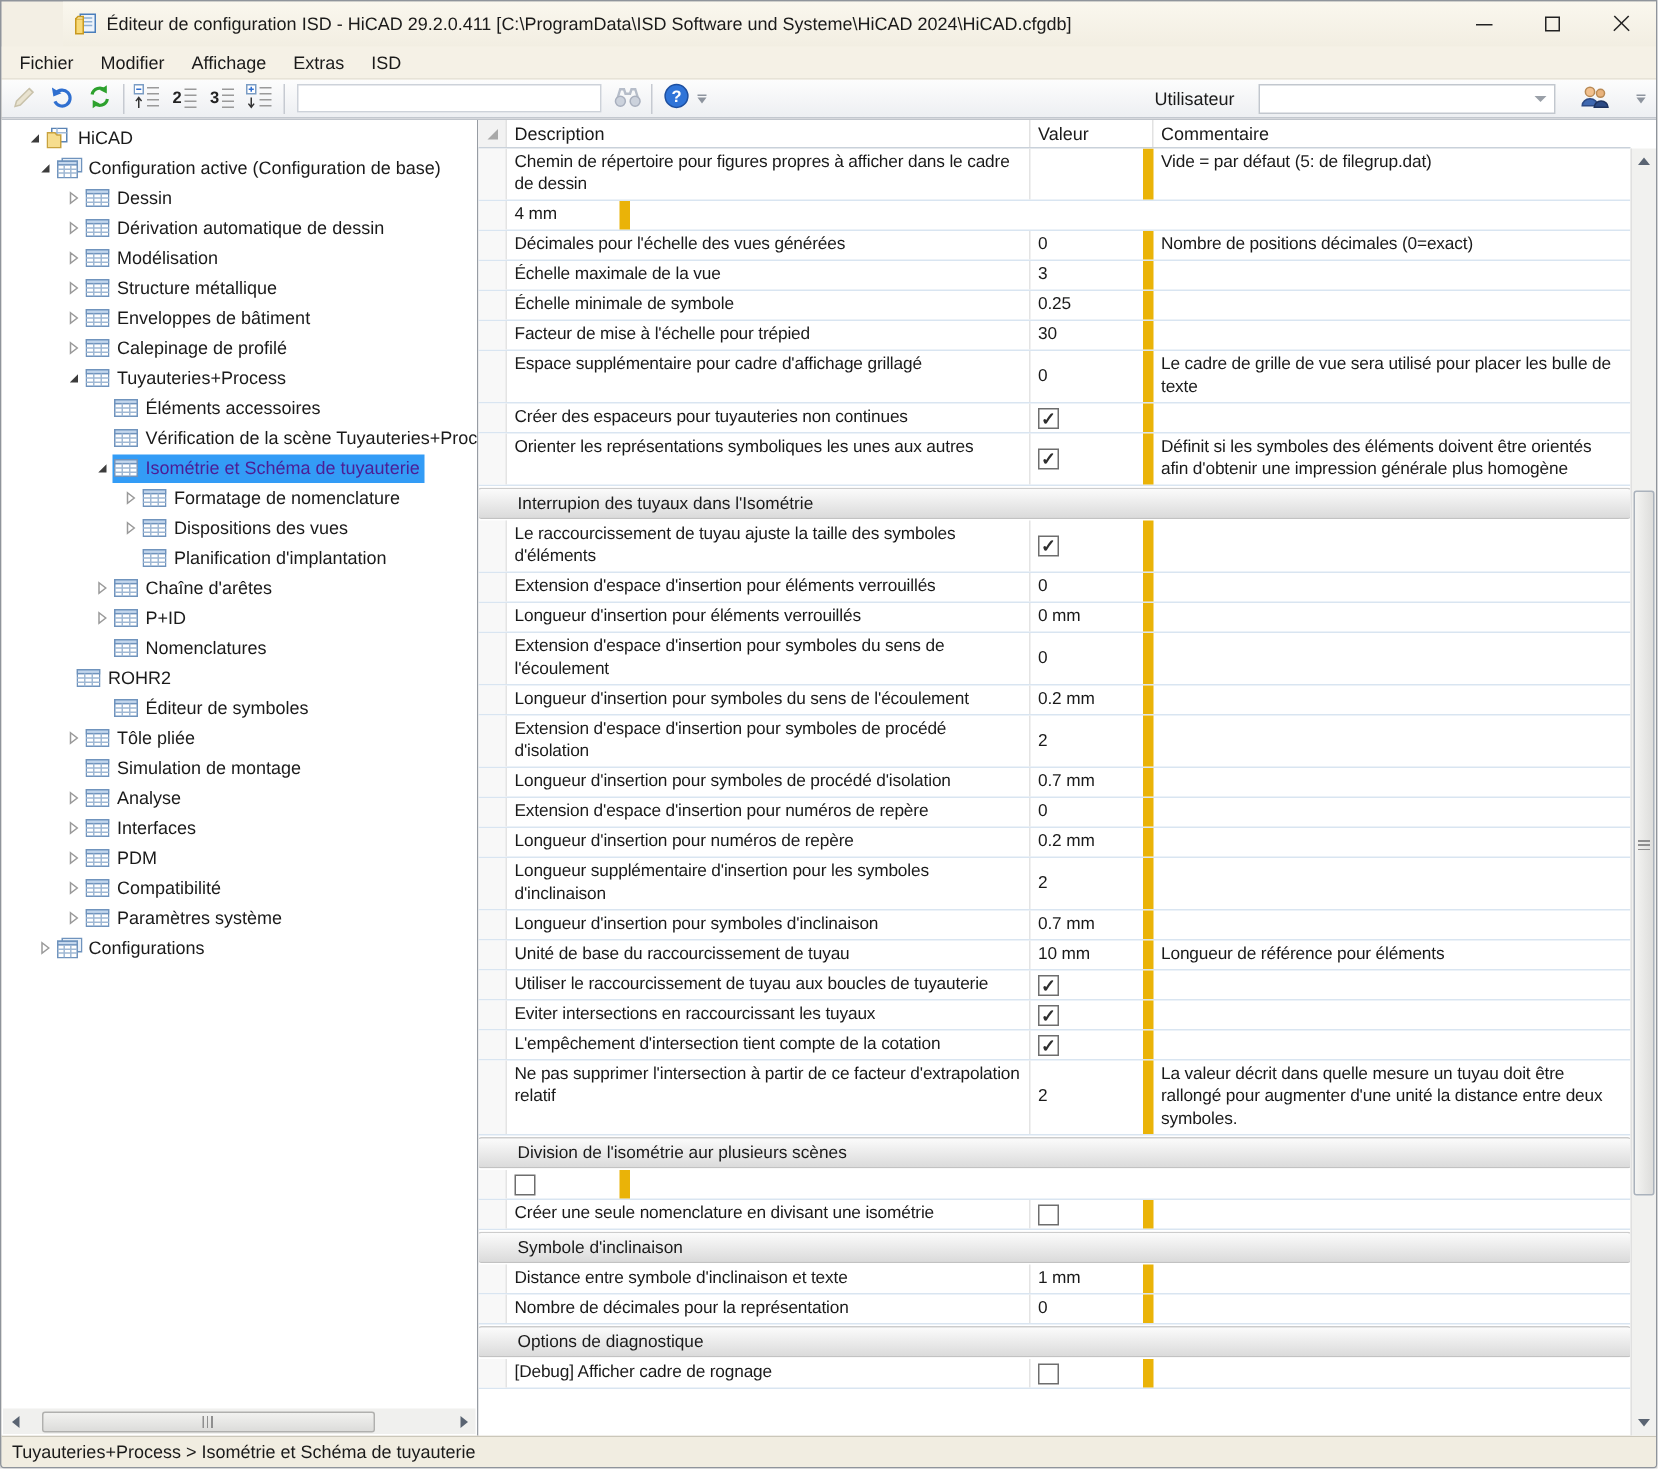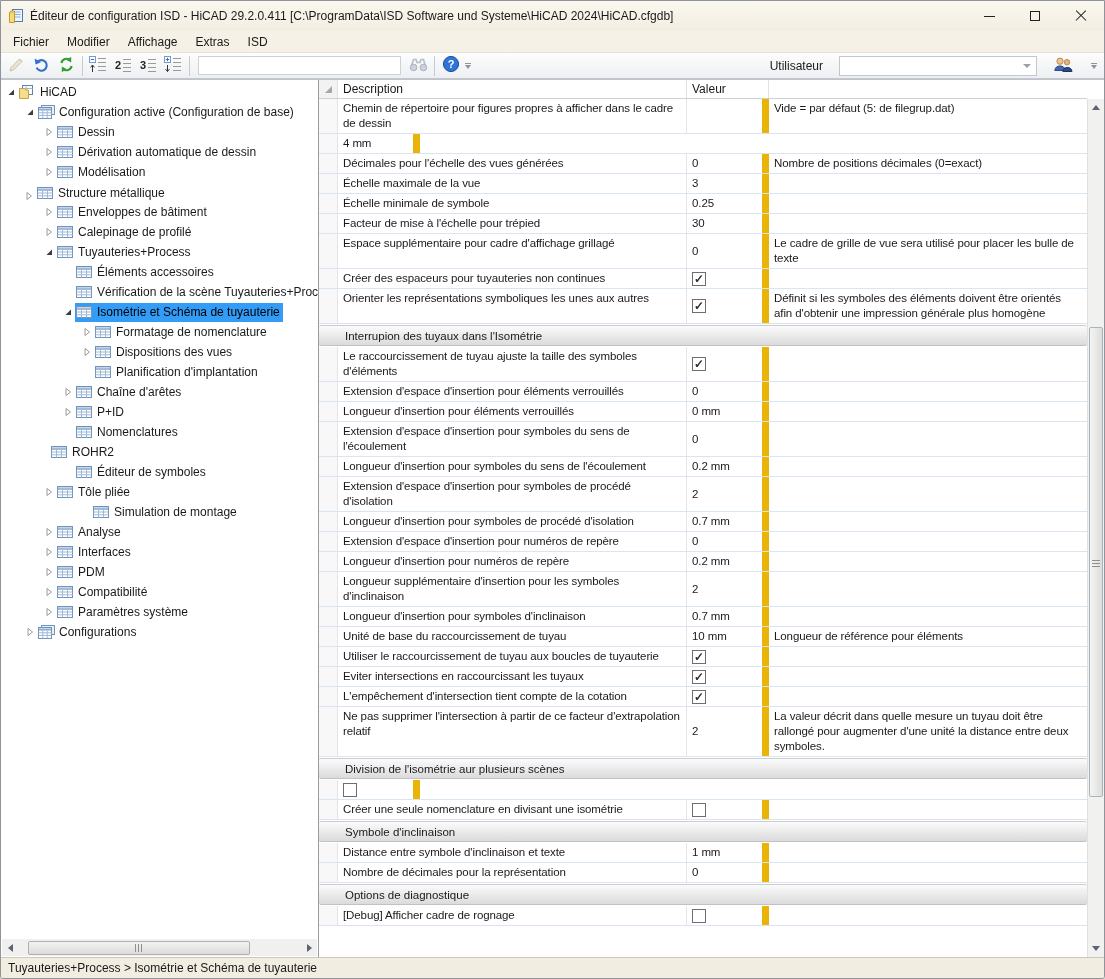--- a/index.html
+++ b/index.html
@@ -1,20 +1,20 @@
 <!DOCTYPE html>
 <html><head>
 <meta charset="utf-8">
 <style>
   * { box-sizing: border-box; }
   body { margin:0; background:#d8d8d8; font-family:"Liberation Sans", sans-serif; font-size:12px; color:#1a1a1a; }
   .window { width:1105px; height:979px; border:1px solid #8f949b; background:#f3efe4; display:flex; flex-direction:column; border-radius:0 0 3px 3px; overflow:hidden; }
 
   
-  .titlebar { height:30px; display:flex; align-items:center; background:linear-gradient(#faf7ee,#f2eee2); padding-left:7px; flex:none; }
+  .titlebar { height:30px; display:flex; align-items:center; background:linear-gradient(#faf7ee,#f2eee2); padding-left:7px; flex:none;margin-left:41px; }
   .app-icon { width:16px; height:16px; flex:none; }
   .title-text { margin-left:6px; flex:1; white-space:nowrap; overflow:hidden; font-size:12px; }
   .win-btn { width:46px; height:30px; display:flex; align-items:center; justify-content:center; flex:none; }
   .ic-min { width:11px; height:1px; background:#222; }
   .ic-max { width:10px; height:10px; border:1px solid #222; }
   .ic-close { position:relative; width:12px; height:12px; }
   .ic-close:before, .ic-close:after { content:""; position:absolute; left:-1px; top:5px; width:14px; height:1.4px; background:#222; }
   .ic-close:before { transform:rotate(45deg); }
   .ic-close:after { transform:rotate(-45deg); }
 
@@ -35,21 +35,21 @@
   .combo-arrow { width:0; height:0; border-left:4px solid transparent; border-right:4px solid transparent; border-top:4px solid #9aa0a8; margin-left:auto; margin-right:5px; }
 
   
   .main { flex:1; display:flex; min-height:0; background:#fff; border-top:1px solid #bfc4cb; }
   .tree-panel { width:318px; flex:none; border-right:1px solid #979ca3; position:relative; background:#fff; overflow:hidden; }
   .tree { position:absolute; top:2px; left:0; right:0; bottom:18px; overflow:hidden; }
   .tree-item { height:20px; display:flex; align-items:center; white-space:nowrap; }
   .expander { width:12px; height:12px; margin-right:1px; flex:none; display:flex; align-items:center; justify-content:center; }
   .tree-entry { display:flex; align-items:center; height:19px; padding:0 3px 0 1px; }
   .tree-entry.selected { background:#339cf6; }
-  .tree-entry.selected .tree-label { color:#000000; }
+  .tree-entry.selected .tree-label { color:#4c1d95; }
   .tree-icon { width:17px; height:14px; margin-right:3px; flex:none; }
   .tree-label { padding-left:1px; }
 
   .hscroll { position:absolute; left:1px; right:1px; bottom:1px; height:17px; background:#f0f0ee; display:flex; align-items:center; }
   .hs-arrow { width:16px; height:15px; display:flex; align-items:center; justify-content:center; }
   .hs-tri-l { width:0; height:0; border-top:4px solid transparent; border-bottom:4px solid transparent; border-right:5px solid #5a6472; }
   .hs-tri-r { width:0; height:0; border-top:4px solid transparent; border-bottom:4px solid transparent; border-left:5px solid #5a6472; }
   .hs-thumb { width:222px; height:14px; margin-left:10px; background:linear-gradient(#f2f2f0,#dcdcda); border:1px solid #b0b0ae; border-radius:2px; display:flex; align-items:center; justify-content:center; }
   .hs-grip { width:9px; height:8px; background:repeating-linear-gradient(90deg,#8f8f8f 0 1px,transparent 1px 3px); }
   .hs-spacer { flex:1; }
@@ -205,21 +205,21 @@
           <span class="bar"></span>
           <span class="tri"></span>
         </span>
     </span>
   </div>
 
   <div class="main">
 
     <div class="tree-panel">
       <div class="tree">
-          <div class="tree-item" style="padding-left: 4px;">
+          <div class="tree-item" style="padding-left: 4px; margin-left: 12px;">
             <span class="expander">
               <svg width="10" height="10" viewBox="0 0 10 10">
                 <path d="M8 2.5 L8 8 L2.5 8 Z" fill="#3c3c3c"></path>
               </svg>
             </span>
             <span class="tree-entry">
               <span class="tree-icon"><svg width="17" height="14" viewBox="0 0 17 14">
                   <rect x="3.5" y="0.5" width="10" height="9" fill="#fff" stroke="#5b84b5"></rect>
                   <path d="M3.5 3.5 H13.5 M7 0.5 V9.5" stroke="#9fb8d4" fill="none"></path>
                   <path d="M0.5 3.5 H5.5 L7 5 H9.5 V13.5 H0.5 Z" fill="#f6dd8e" stroke="#c8a23e"></path>
@@ -281,21 +281,21 @@
             </span>
             <span class="tree-entry">
               <span class="tree-icon"><svg width="16" height="14" viewBox="0 0 16 14">
                   <rect x="0.5" y="1.5" width="15" height="11" fill="#fff" stroke="#6f93bd"></rect>
                   <rect x="0.5" y="1.5" width="15" height="2.6" fill="#c3d6ec" stroke="#6f93bd"></rect>
                   <path d="M5.5 4 V12.5 M10.5 4 V12.5 M0.5 7 H15.5 M0.5 9.8 H15.5" stroke="#9fb8d4" fill="none"></path>
                 </svg></span>
               <span class="tree-label">Modélisation</span>
             </span>
           </div>
-          <div class="tree-item" style="padding-left: 22px; align-items: flex-end;">
+          <div class="tree-item" style="padding-left: 42px;">
             <span class="expander">
               <svg width="10" height="10" viewBox="0 0 10 10">
                 <path d="M3 1.5 L7.5 5 L3 8.5 Z" fill="#fff" stroke="#9a9a9a"></path>
               </svg>
             </span>
             <span class="tree-entry">
               <span class="tree-icon"><svg width="16" height="14" viewBox="0 0 16 14">
                   <rect x="0.5" y="1.5" width="15" height="11" fill="#fff" stroke="#6f93bd"></rect>
                   <rect x="0.5" y="1.5" width="15" height="2.6" fill="#c3d6ec" stroke="#6f93bd"></rect>
                   <path d="M5.5 4 V12.5 M10.5 4 V12.5 M0.5 7 H15.5 M0.5 9.8 H15.5" stroke="#9fb8d4" fill="none"></path>
@@ -497,21 +497,21 @@
             </span>
             <span class="tree-entry">
               <span class="tree-icon"><svg width="16" height="14" viewBox="0 0 16 14">
                   <rect x="0.5" y="1.5" width="15" height="11" fill="#fff" stroke="#6f93bd"></rect>
                   <rect x="0.5" y="1.5" width="15" height="2.6" fill="#c3d6ec" stroke="#6f93bd"></rect>
                   <path d="M5.5 4 V12.5 M10.5 4 V12.5 M0.5 7 H15.5 M0.5 9.8 H15.5" stroke="#9fb8d4" fill="none"></path>
                 </svg></span>
               <span class="tree-label">Tôle pliée</span>
             </span>
           </div>
-          <div class="tree-item" style="padding-left: 42px; gap: 36px;">
+          <div class="tree-item" style="padding-left: 42px;">
             <span class="expander"></span>
             <span class="tree-entry">
               <span class="tree-icon"><svg width="16" height="14" viewBox="0 0 16 14">
                   <rect x="0.5" y="1.5" width="15" height="11" fill="#fff" stroke="#6f93bd"></rect>
                   <rect x="0.5" y="1.5" width="15" height="2.6" fill="#c3d6ec" stroke="#6f93bd"></rect>
                   <path d="M5.5 4 V12.5 M10.5 4 V12.5 M0.5 7 H15.5 M0.5 9.8 H15.5" stroke="#9fb8d4" fill="none"></path>
                 </svg></span>
               <span class="tree-label">Simulation de montage</span>
             </span>
           </div>
@@ -623,20 +623,21 @@
 
     <div class="table-panel">
       <div class="grid-header">
         <span class="corner-cell">
             <svg width="9" height="9">
               <path d="M1 8 L8 8 L8 1 Z" fill="#a8a8a8"></path>
             </svg>
           </span>
         <span class="hdr-cell h-desc">Description</span>
         <span class="hdr-cell h-val">Valeur</span>
+        <span class="hdr-cell h-com">Commentaire</span>
       </div>
       <div class="grid-body">
           <div class="grid-row">
             <span class="cell c-marker"></span>
             <span class="cell c-desc">Chemin de répertoire pour figures propres à afficher dans le cadre de dessin</span>
             <span class="cell c-val"></span>
             <span class="cell c-com">Vide = par défaut (5: de filegrup.dat)</span>
           </div>
           <div class="grid-row">
             <span class="cell c-marker"></span>

